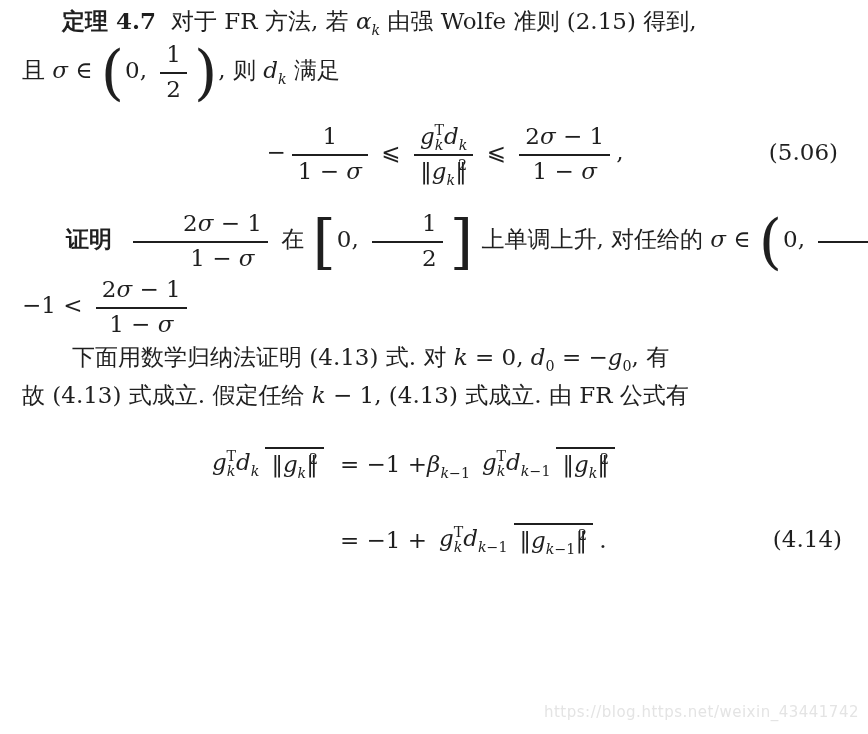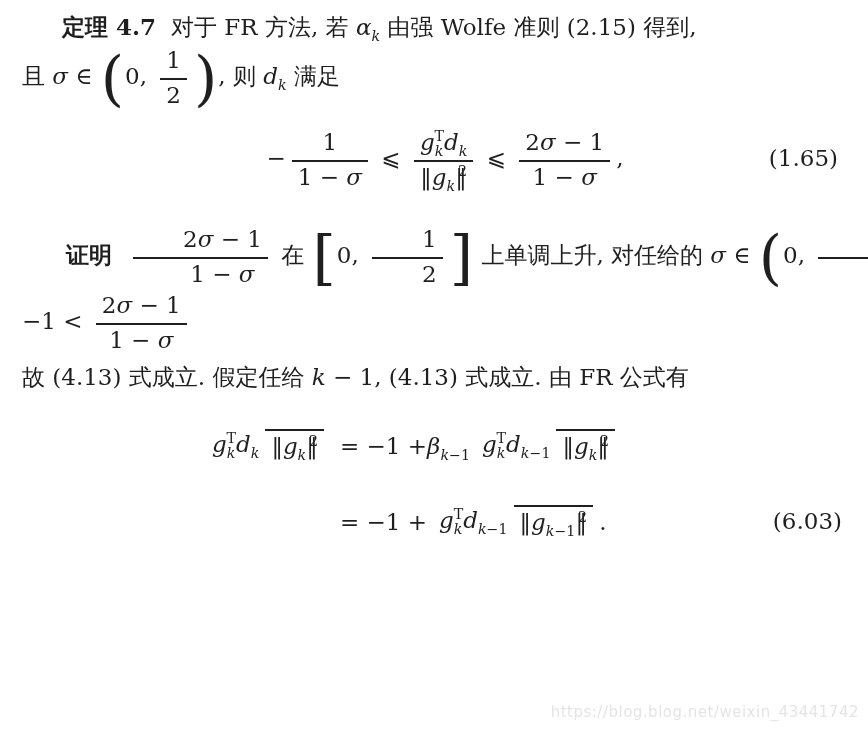--- a/index.html
+++ b/index.html
@@ -9,21 +9,21 @@
     background: #ffffff;
     font-family: "DejaVu Serif", "Liberation Serif", serif;
   }
   .page {
     position: relative;
     width: 868px; height: 734px;
     background: #ffffff;
     color: #1f1f1f;
     font-size: 23px;
     overflow: hidden;
-    padding: 10px 0 0 22px;
+    padding: 4px 0 0 22px;
   }
   .line { white-space: nowrap; }
   .bold { font-weight: bold; margin-right: 15px; }
 
   
   .m { font-family: "DejaVu Serif", "DejaVu Sans", serif; }
   .m i, .frac i { font-style: italic; }
   sub, sup { font-size: 0.62em; line-height: 0; }
   sub + sup { margin-left: -0.62em; }  
   .frac {
@@ -44,21 +44,21 @@
   }
 
   
   .t-line1 { line-height: 30px; margin-top: 2px; text-indent: 40px; }
   .t-line2 { line-height: 68px; }
   .eq { position: relative; text-align: center; }
   .eq .eq-body { display: inline; }
   .eq413 { line-height: 80px; margin-top: 8px; height: 80px; }
   .eq .tag { position: absolute; right: 30px; top: 50%; transform: translateY(-50%); }
   .after413 { line-height: 32px; margin-top: 8px; }
-  .proof1 { line-height: 70px; margin-top: 22px; text-indent: 44px; }
+  .proof1 { line-height: 70px; margin-top: 12px; text-indent: 44px; }
   .proof2 { line-height: 62px; }
   .induction { line-height: 34px; text-indent: 50px; }
   .eqg0 { line-height: 76px; height: 76px; margin-top: 18px; padding-left: 100px; }
   .assume { line-height: 34px; margin-top: 4px; }
 
   .eq414 { position: relative; margin-top: 10px; }
   .eqrow { display: flex; align-items: center; justify-content: center; }
   .eqrow.row1 { height: 84px; }
   .eqrow.row2 { height: 68px; }
   .l-col { width: 200px; display: flex; justify-content: flex-end; align-items: center; }
@@ -79,28 +79,29 @@
 <body>
 
 <div class="page">
 
   <div class="line t-line1"><span class="bold">定理 4.7</span><span><span>对于 FR 方法, 若 <span class="m"><i>α</i><sub><i>k</i></sub></span> 由强 Wolfe 准则 (2.15) 得到,</span></span></div>
 
   <div class="line t-line2"><span>且 <span class="m"><i>σ</i></span> ∈ </span><span class="big">(</span><span>0, </span><span class="frac"><span class="fn m">1</span><span class="fd m">2</span></span><span class="big">)</span><span>, 则 <span class="m"><i>d</i><sub><i>k</i></sub></span> 满足</span></div>
 
   <div class="eq eq413">
     <span class="eq-body"><span>−</span><span class="frac"><span class="fn m">1</span><span class="fd m">1 − <i>σ</i></span></span><span> ⩽ </span><span class="frac"><span class="fn m"><i>g</i><sub><i>k</i></sub><sup>T</sup><i>d</i><sub><i>k</i></sub></span><span class="fd m">‖<i>g</i><sub><i>k</i></sub>‖<sup>2</sup></span></span><span> ⩽ </span><span class="frac"><span class="fn m">2<i>σ</i> − 1</span><span class="fd m">1 − <i>σ</i></span></span><span>,</span></span>
-    <span class="tag">(1.65)</span>
+    <span class="tag">(5.06)</span>
   </div>
 
 
   <div class="line proof1"><span class="bold">证明</span><span><span class="frac"><span class="fn m">2<i>σ</i> − 1</span><span class="fd m">1 − <i>σ</i></span></span><span> 在 </span><span class="big">[</span><span>0, </span><span class="frac"><span class="fn m">1</span><span class="fd m">2</span></span><span class="big">]</span><span> 上单调上升, 对任给的 <span class="m"><i>σ</i></span> ∈ </span><span class="big">(</span><span>0, </span><span class="frac"><span class="fn m">1</span><span class="fd m">2</span></span></span></div>
 
   <div class="line proof2"><span>−1 &lt; </span><span class="frac"><span class="fn m">2<i>σ</i> − 1</span><span class="fd m">1 − <i>σ</i></span></span></div>
 
+  <div class="line induction"><span>下面用数学归纳法证明 (4.13) 式. 对 <span class="m"><i>k</i></span> = 0, <span class="m"><i>d</i><sub>0</sub></span> = −<span class="m"><i>g</i><sub>0</sub></span>, 有</span></div>
 
 
   <div class="line assume"><span>故 (4.13) 式成立. 假定任给 <span class="m"><i>k</i></span> − 1, (4.13) 式成立. 由 FR 公式有</span></div>
 
   <div class="eq414">
     <div class="eqrow row1">
       <span class="l-col">
           <span class="frac">
             <span class="fn m"><i>g</i><sub><i>k</i></sub><sup>T</sup><i>d</i><sub><i>k</i></sub></span>
             <span class="fd m">‖<i>g</i><sub><i>k</i></sub>‖<sup>2</sup></span>
@@ -118,18 +119,18 @@
       <span class="l-col"></span>
       <span class="r-col">
           <span>= −1 + </span>
           <span class="frac">
             <span class="fn m"><i>g</i><sub><i>k</i></sub><sup>T</sup><i>d</i><sub><i>k</i>−1</sub></span>
             <span class="fd m">‖<i>g</i><sub><i>k</i>−1</sub>‖<sup>2</sup></span>
           </span>
           <span>.</span>
         </span>
     </div>
-    <span class="tag414">(6.03)</span>
+    <span class="tag414">(4.14)</span>
   </div>
 
-  <div class="watermark">https://blog.blog.net/weixin_43441742</div>
+  <div class="watermark">https://blog.https.net/weixin_43441742</div>
 
 </div>
 
 </body></html>

